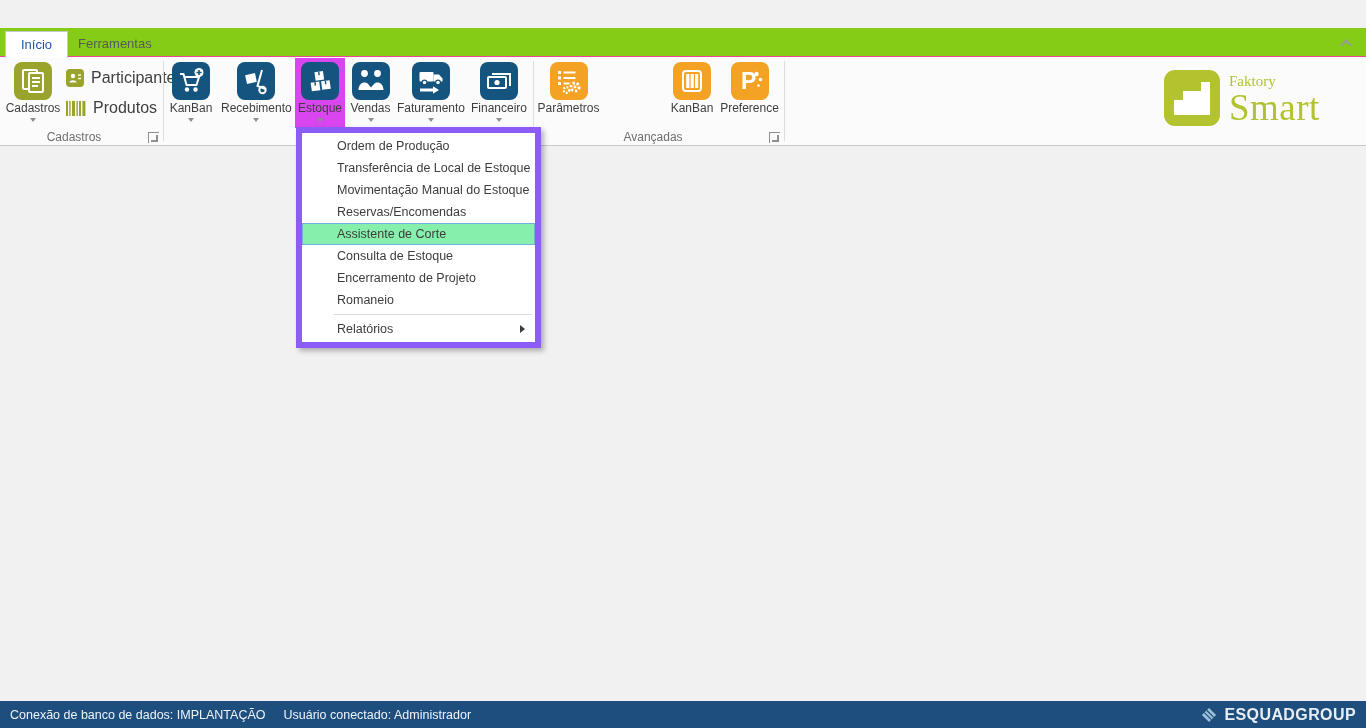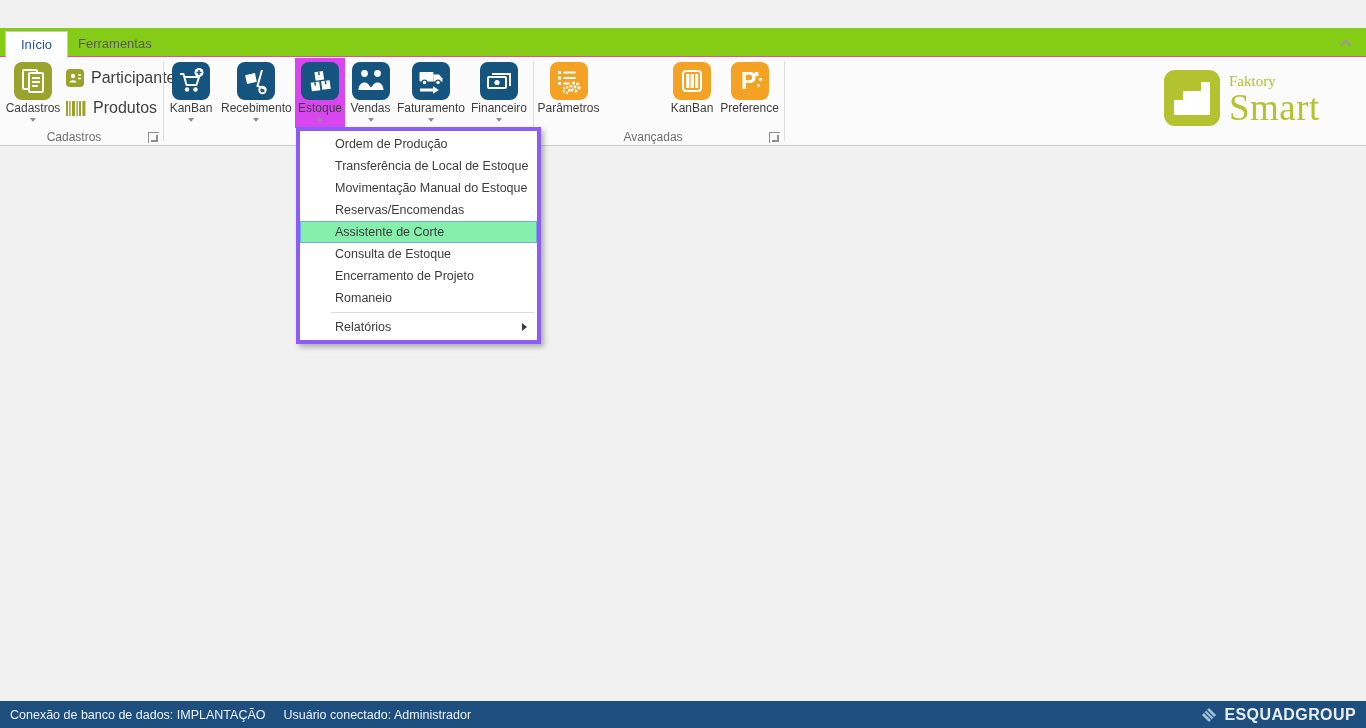--- a/index.html
+++ b/index.html
@@ -57,21 +57,21 @@
   .btn-cadastros { left:4px; width:58px; }
 
   
   .applogo { position:absolute; left:1164px; top:13px; display:flex; gap:9px; }
   .logo-text { display:flex; flex-direction:column; color:#b2c32f;font-family:Liberation Serif, serif; }
   .logo-top { font-size:15px; line-height:17px; margin-top:3px; }
   .logo-bottom { font-size:37px; line-height:36px; font-weight:400; letter-spacing:0.5px; }
 
   
   .menu { position:absolute; left:296px; top:127px; width:245px; background:#fff;
-          border:4px solid #8b5cf6; box-shadow:3px 3px 5px rgba(0,0,0,0.28); padding:2px 0; z-index:10; }
+          border:6px solid #8b5cf6; box-shadow:3px 3px 5px rgba(0,0,0,0.28); padding:2px 0; z-index:10; }
   .menu-item { position:relative; height:22px; line-height:22px; padding-left:35px;
                font-size:12.5px; color:#3d3d3d; cursor:default; }
   .menu-item.highlight { background:#86efac; box-shadow:inset 0 0 0 1px #74aedd; }
   .menu-sep { height:1px; background:#dcdcdc; margin:3px 3px 3px 31px; }
   .submenu-arrow { position:absolute; right:10px; top:7px; width:0; height:0;
                    border-left:5px solid #3d3d3d; border-top:4px solid transparent;
                    border-bottom:4px solid transparent; }
 
   
   .content { position:absolute; top:147px; left:0; right:0; bottom:27px; background:#f1f1f2; }

